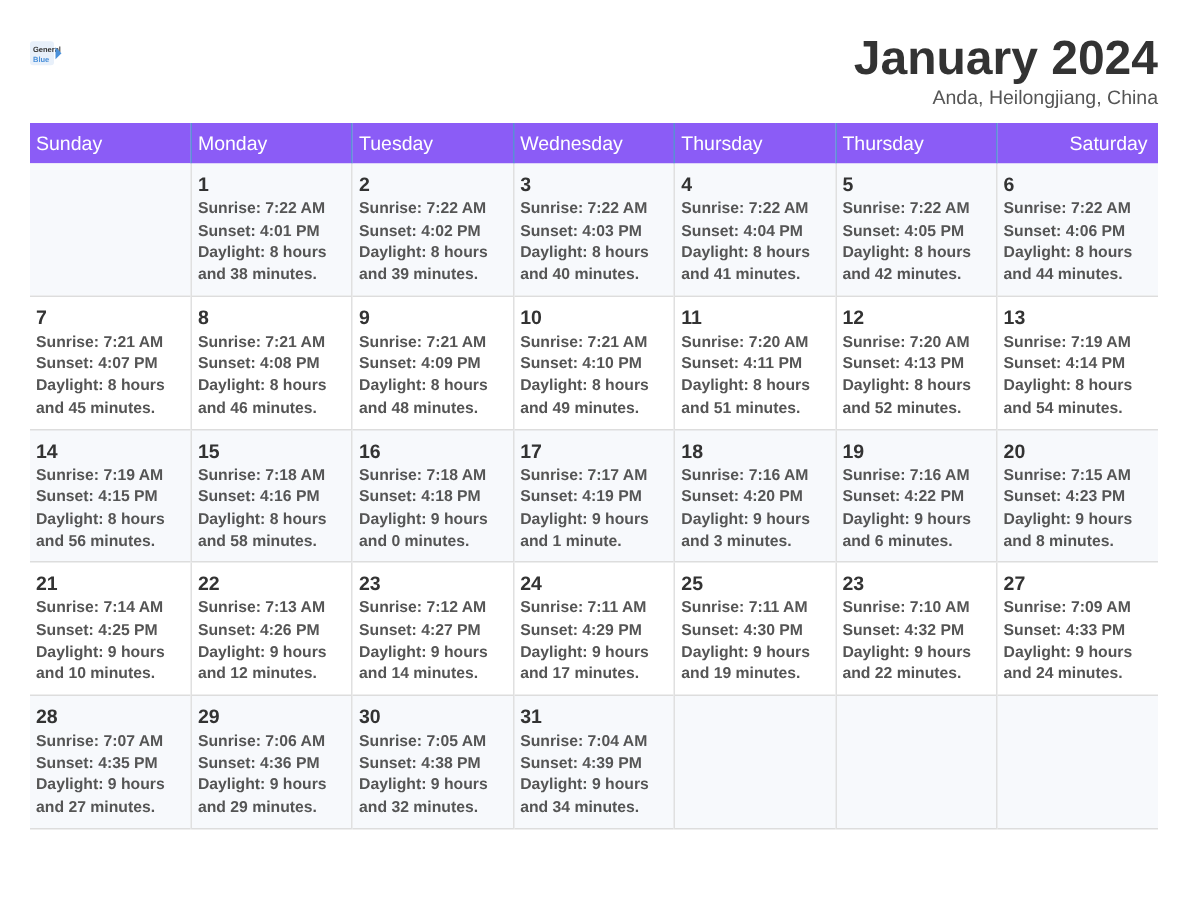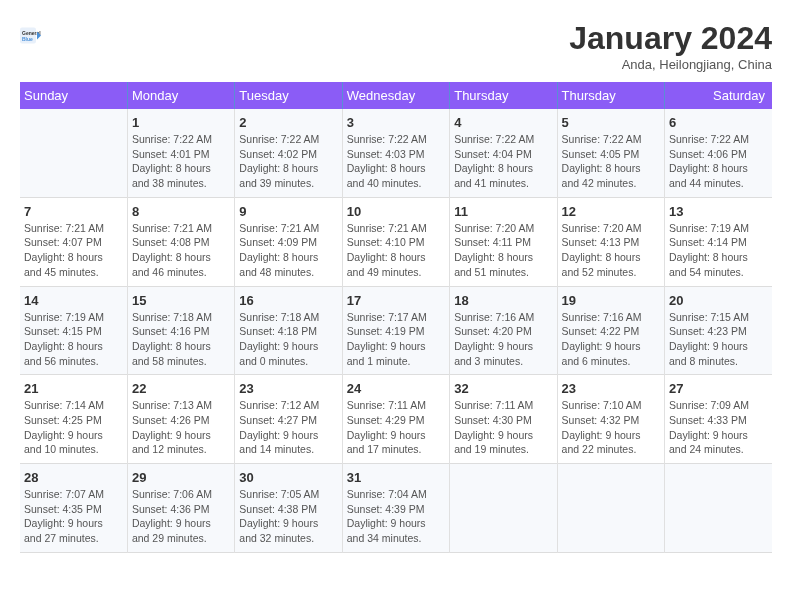--- a/index.html
+++ b/index.html
@@ -68,20 +68,21 @@
       font-size: 13px;
       font-weight: bold;
       color: #333;
       display: block;
       margin-bottom: 2px;
     }
     .day-info {
       color: #555;
       font-size: 10.5px;
       line-height: 1.4;
+      font-weight: bold;
     }
     .empty-cell { background: #f7f9fc; }
   </style>
 </head>
 <body>
 
 <div class="header-section">
   <div class="logo">
   <svg width="50" height="40" viewBox="0 0 100 50">
     <rect x="0" y="0" width="32" height="32" rx="4" fill="#e8f0fa"></rect>
@@ -207,21 +208,21 @@
         </td>
         <td>
           <span class="day-number">23</span>
           <div class="day-info">Sunrise: 7:12 AM<br>Sunset: 4:27 PM<br>Daylight: 9 hours<br>and 14 minutes.</div>
         </td>
         <td>
           <span class="day-number">24</span>
           <div class="day-info">Sunrise: 7:11 AM<br>Sunset: 4:29 PM<br>Daylight: 9 hours<br>and 17 minutes.</div>
         </td>
         <td>
-          <span class="day-number">32</span>
+          <span class="day-number">25</span>
           <div class="day-info">Sunrise: 7:11 AM<br>Sunset: 4:30 PM<br>Daylight: 9 hours<br>and 19 minutes.</div>
         </td>
         <td>
           <span class="day-number">23</span>
           <div class="day-info">Sunrise: 7:10 AM<br>Sunset: 4:32 PM<br>Daylight: 9 hours<br>and 22 minutes.</div>
         </td>
         <td>
           <span class="day-number">27</span>
           <div class="day-info">Sunrise: 7:09 AM<br>Sunset: 4:33 PM<br>Daylight: 9 hours<br>and 24 minutes.</div>
         </td>

